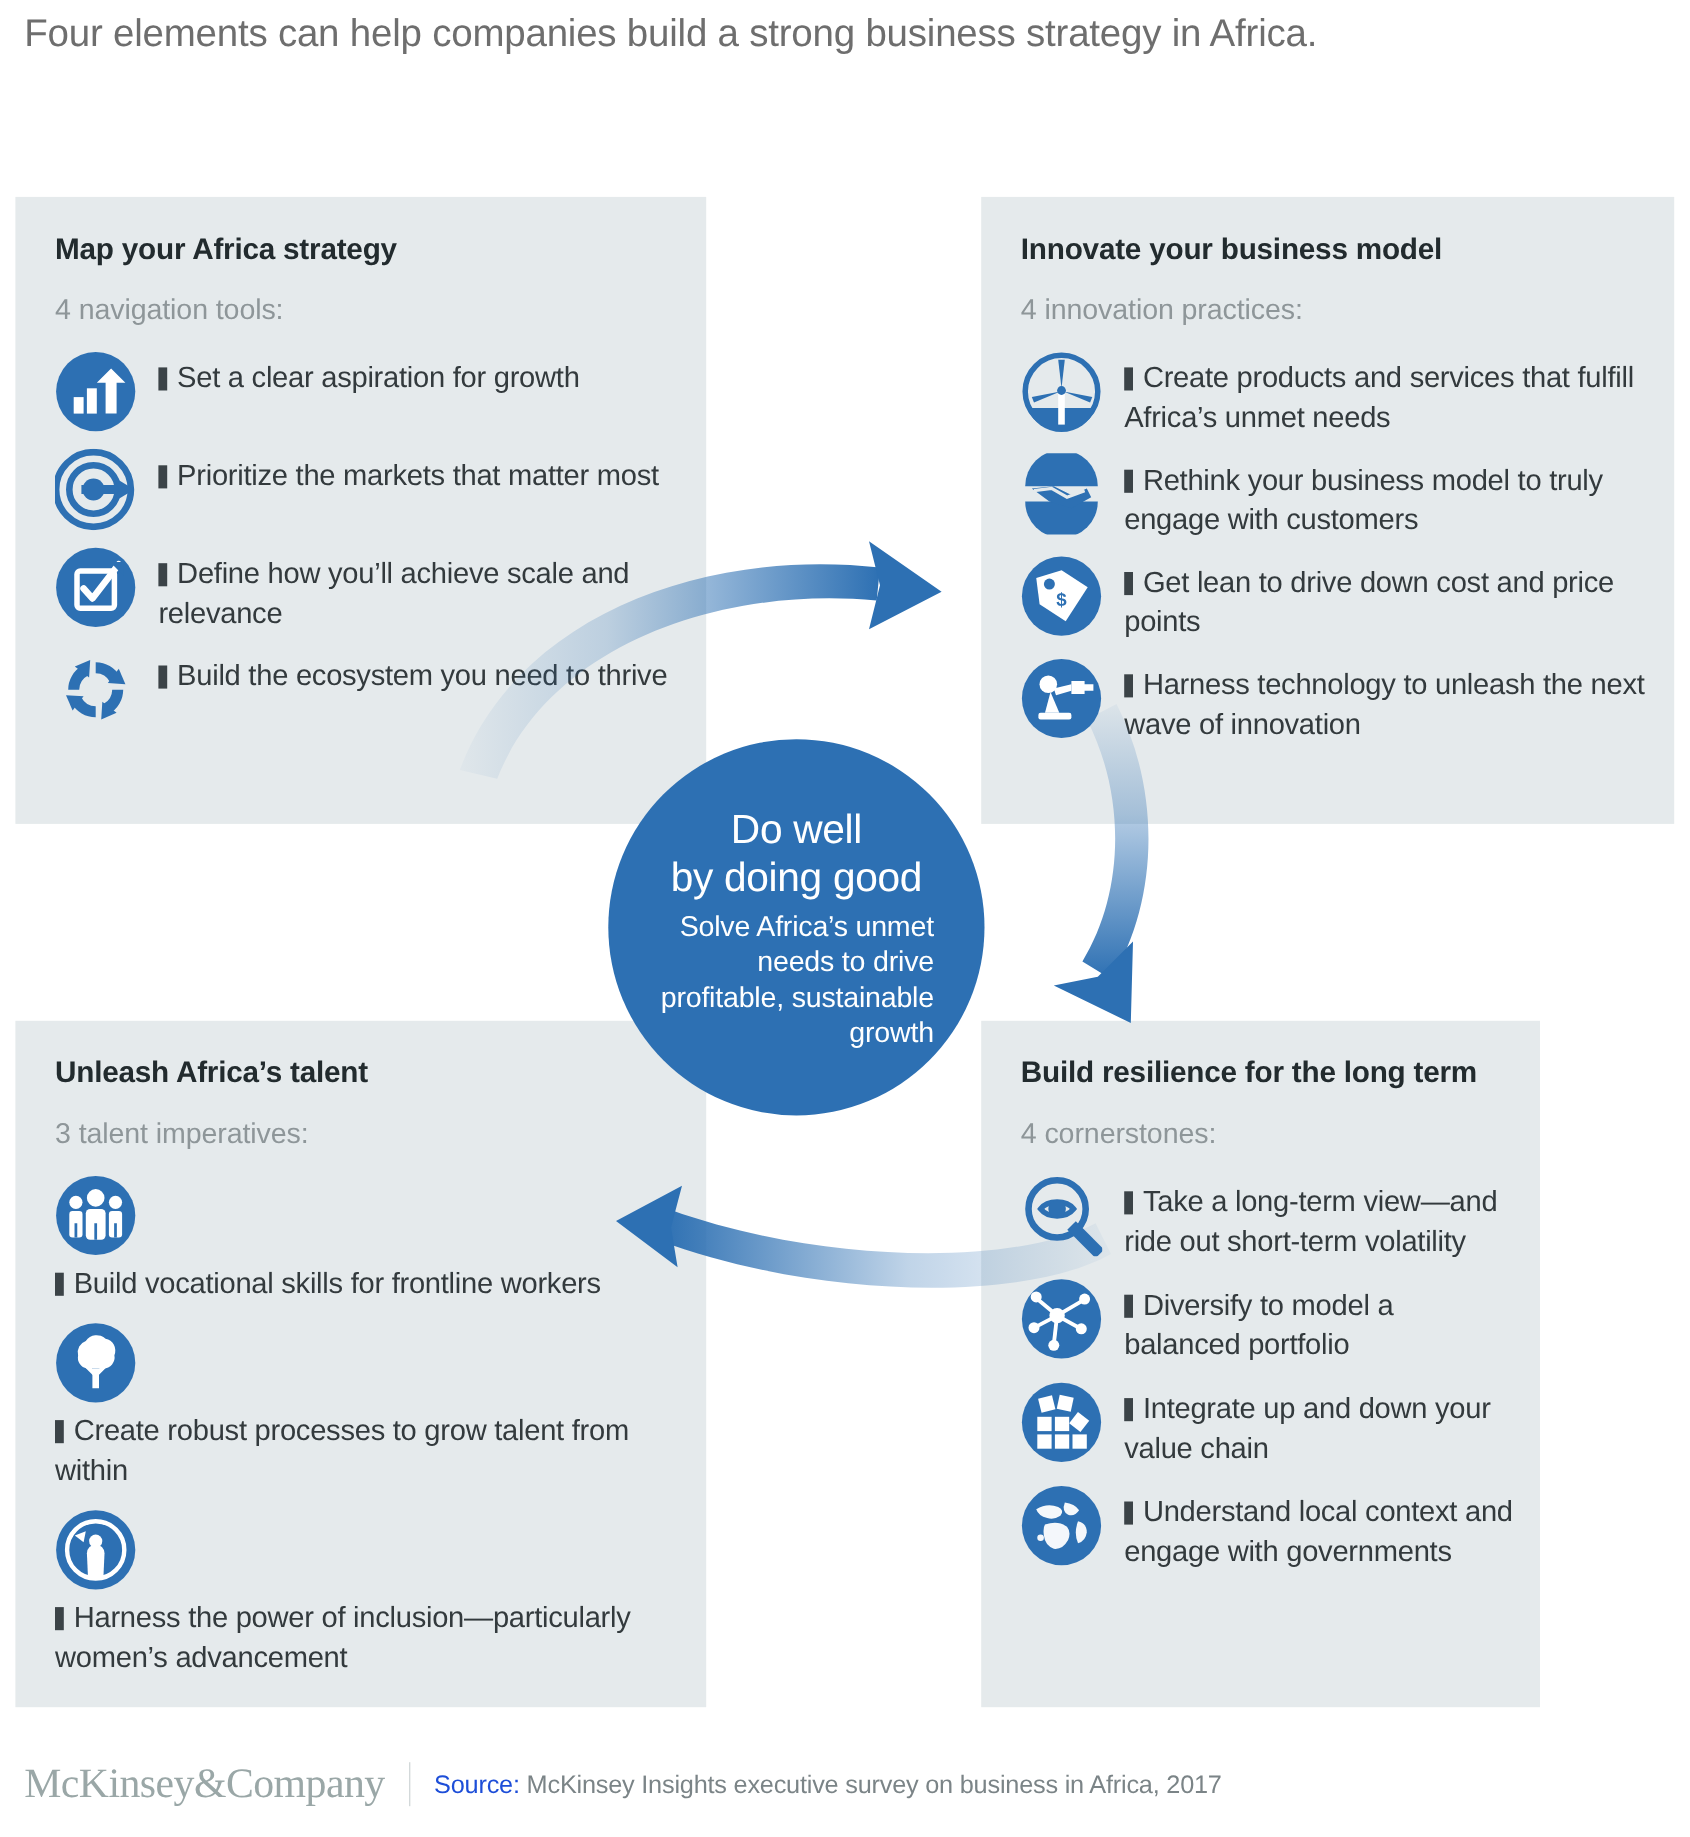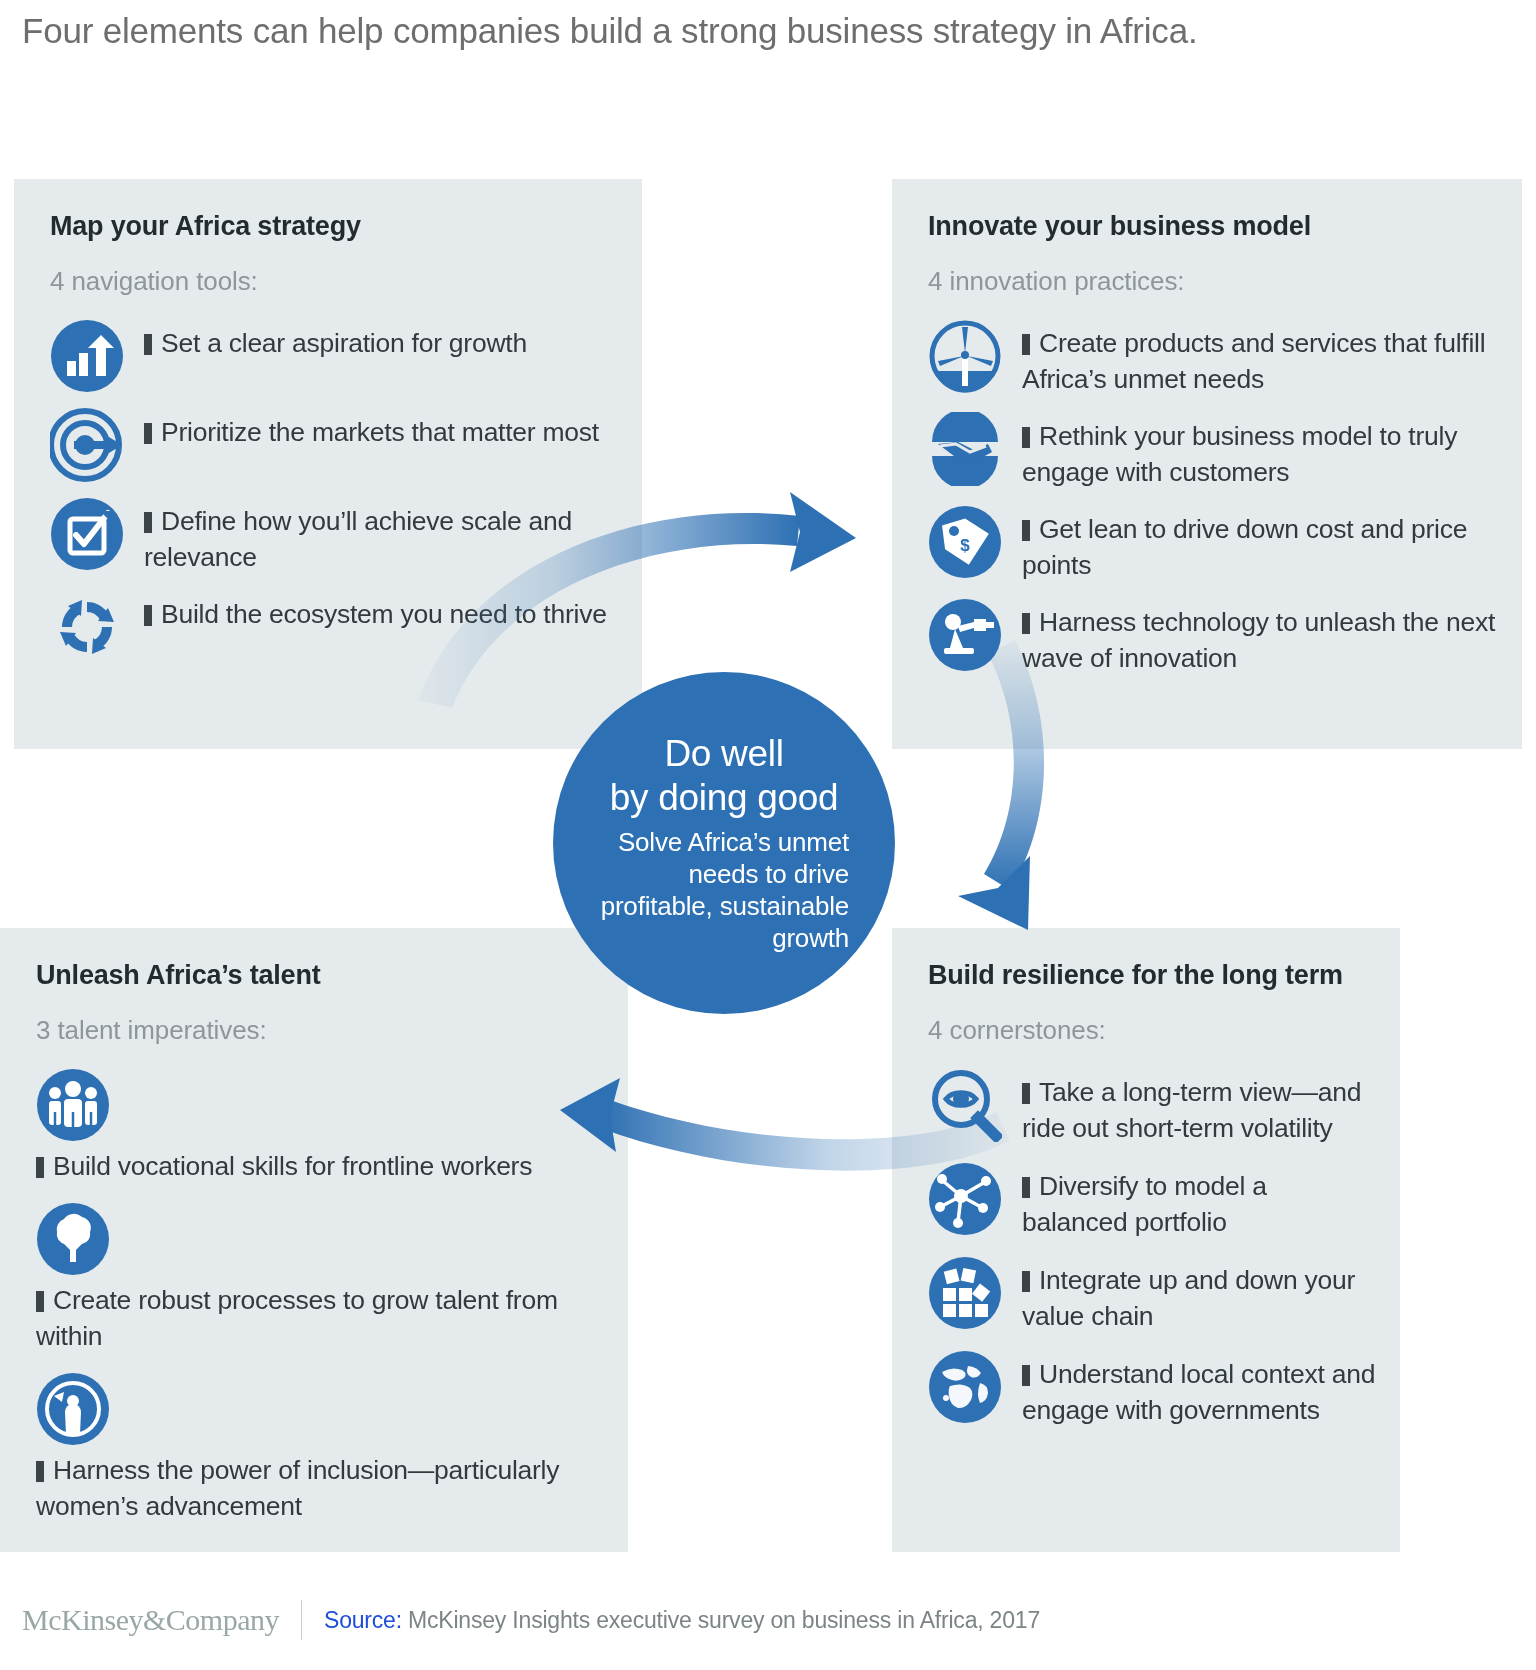--- a/index.html
+++ b/index.html
@@ -15,21 +15,21 @@
   .title{
     position:absolute; left:22px; top:8px; width:1420px;
     font-size:35px; line-height:45px; color:#6e6e6e; font-weight:400;
     letter-spacing:-0.2px;
   }
 
   
   .panel{ position:absolute; background:#e5eaec; }
   #panel-tl{ left:14px;  top:179px; width:628px; height:570px; }
   #panel-tr{ left:892px; top:179px; width:630px; height:570px; }
-  #panel-bl{ left:0;  top:928px; width:628px; height:624px; }
+  #panel-bl{ left:14px;  top:928px; width:628px; height:624px; }
   #panel-br{ left:892px; top:928px; width:508px; height:624px; }
 
   .panel-inner{ position:absolute; left:0; top:0; right:0; bottom:0; padding:32px 22px 0 36px; }
   .panel-title{
     font-size:27px; font-weight:700; color:#222b2e; letter-spacing:-0.2px;
     white-space:nowrap;
   }
   .panel-sub{
     margin-top:24px; font-size:26px; color:#8e9699; font-weight:400;
     letter-spacing:-0.1px;
@@ -63,21 +63,21 @@
     text-align:center; color:#ffffff; z-index:6;
   }
   .circle-h{ font-size:37px; line-height:44px; font-weight:400; letter-spacing:-0.3px; }
   .circle-p{ margin-top:6px; font-size:26px; line-height:32px; letter-spacing:-0.2px;text-align:right; }
 
   
   .arrows{ position:absolute; left:0; top:0; width:1536px; height:1670px; pointer-events:none; z-index:4; }
 
   
   .footer{ position:absolute; left:22px; top:1600px; display:flex; align-items:center; }
-  .mck-logo{ font-family:"Liberation Serif", serif; font-size:30px; color:#9aa7a7; letter-spacing:-0.5px; white-space:nowrap; }
+  .mck-logo{ font-family:"Liberation Serif", serif; font-size:38px; color:#9aa7a7; letter-spacing:-0.5px; white-space:nowrap; }
   .vrule{ width:1px; height:40px; background:#c9d0d2; margin:0 22px; }
   .src{ font-size:23px; color:#7b8487; letter-spacing:-0.2px; white-space:nowrap; }
   .src b{ color:#1d4ed8; font-weight:400; }
 </style>
 </head>
 <body>
 
 <div class="stage">
 
   <div class="title">Four elements can help companies build a strong business strategy in Africa.</div>

